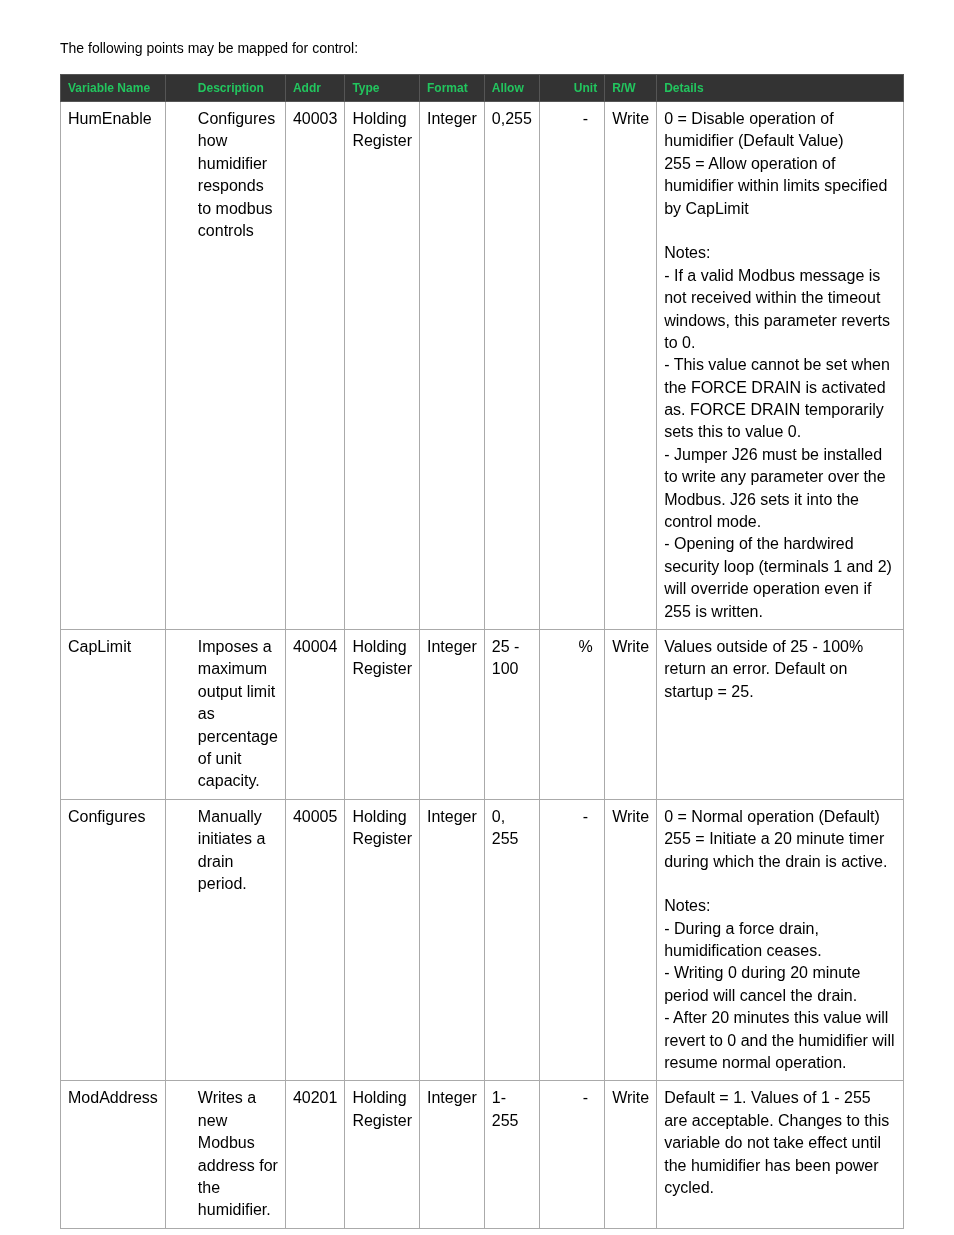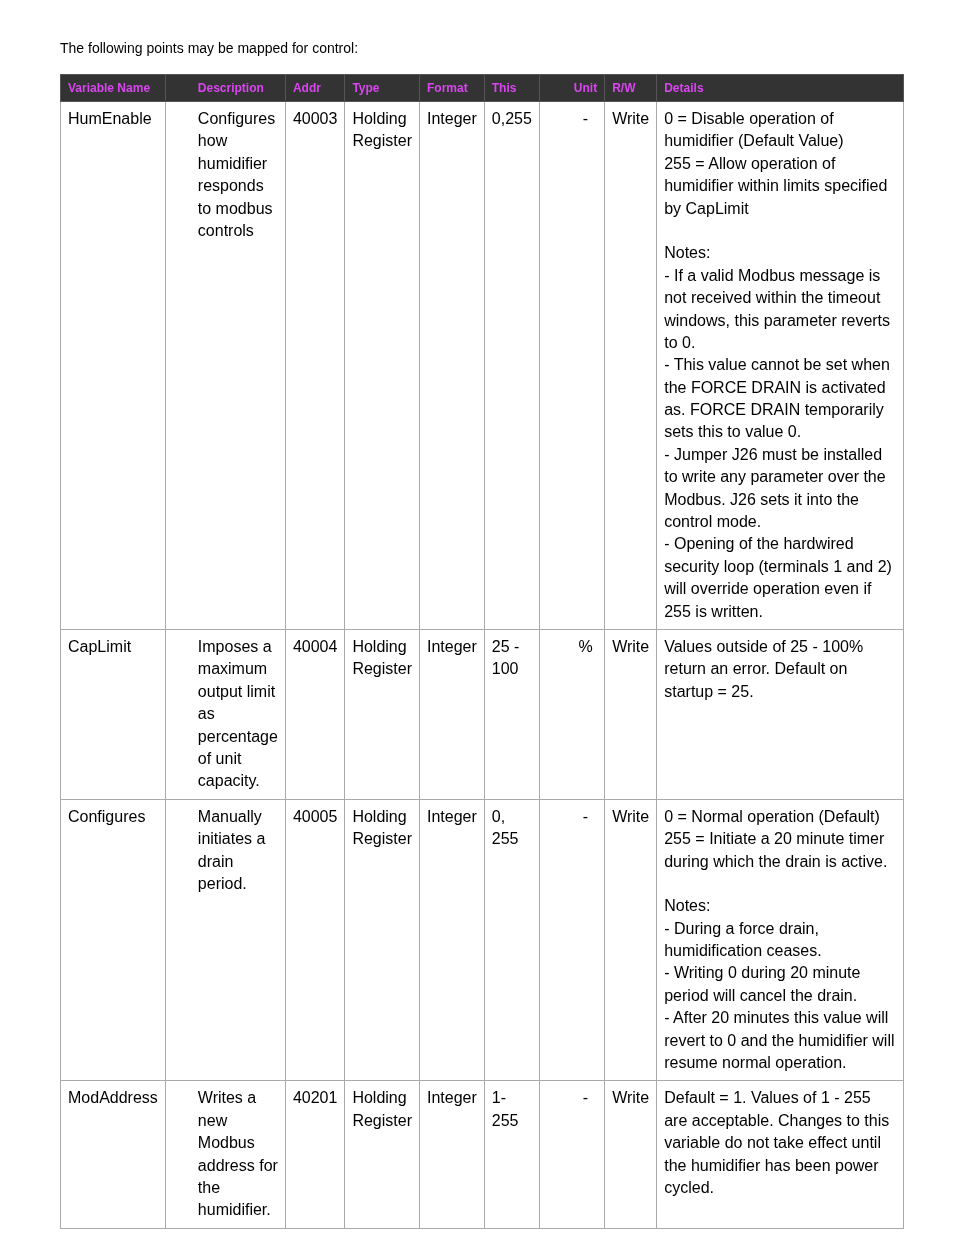--- a/index.html
+++ b/index.html
@@ -16,21 +16,21 @@
       font-size: 14px;
       margin-bottom: 18px;
     }
     table {
       width: 100%;
       border-collapse: collapse;
       border: 1px solid #000;
     }
     th {
       background: #333;
-      color: #d946ef;
+      color: #22c55e;
       font-weight: bold;
       font-size: 12px;
       padding: 6px 7px;
       border: 1px solid #555;
       text-align: left;
       vertical-align: middle;
     }
     td {
       border: 1px solid #aaa;
       padding: 6px 7px;
@@ -62,21 +62,21 @@
 <p class="intro-text">The following points may be mapped for control:</p>
 
 <table>
   <thead>
     <tr>
       <th class="col-varname">Variable Name</th>
       <th class="col-desc">Description</th>
       <th class="col-addr">Addr</th>
       <th class="col-type">Type</th>
       <th class="col-format">Format</th>
-      <th class="col-range">This</th>
+      <th class="col-range">Allow</th>
       <th class="col-unit">Unit</th>
       <th class="col-rw">R/W</th>
       <th class="col-details">Details</th>
     </tr>
   </thead>
   <tbody id="table-body">
   <tr>
         <td class="col-varname">HumEnable</td>
         <td class="col-desc">Configures how humidifier responds to modbus controls</td>
         <td class="col-addr">40003</td>

